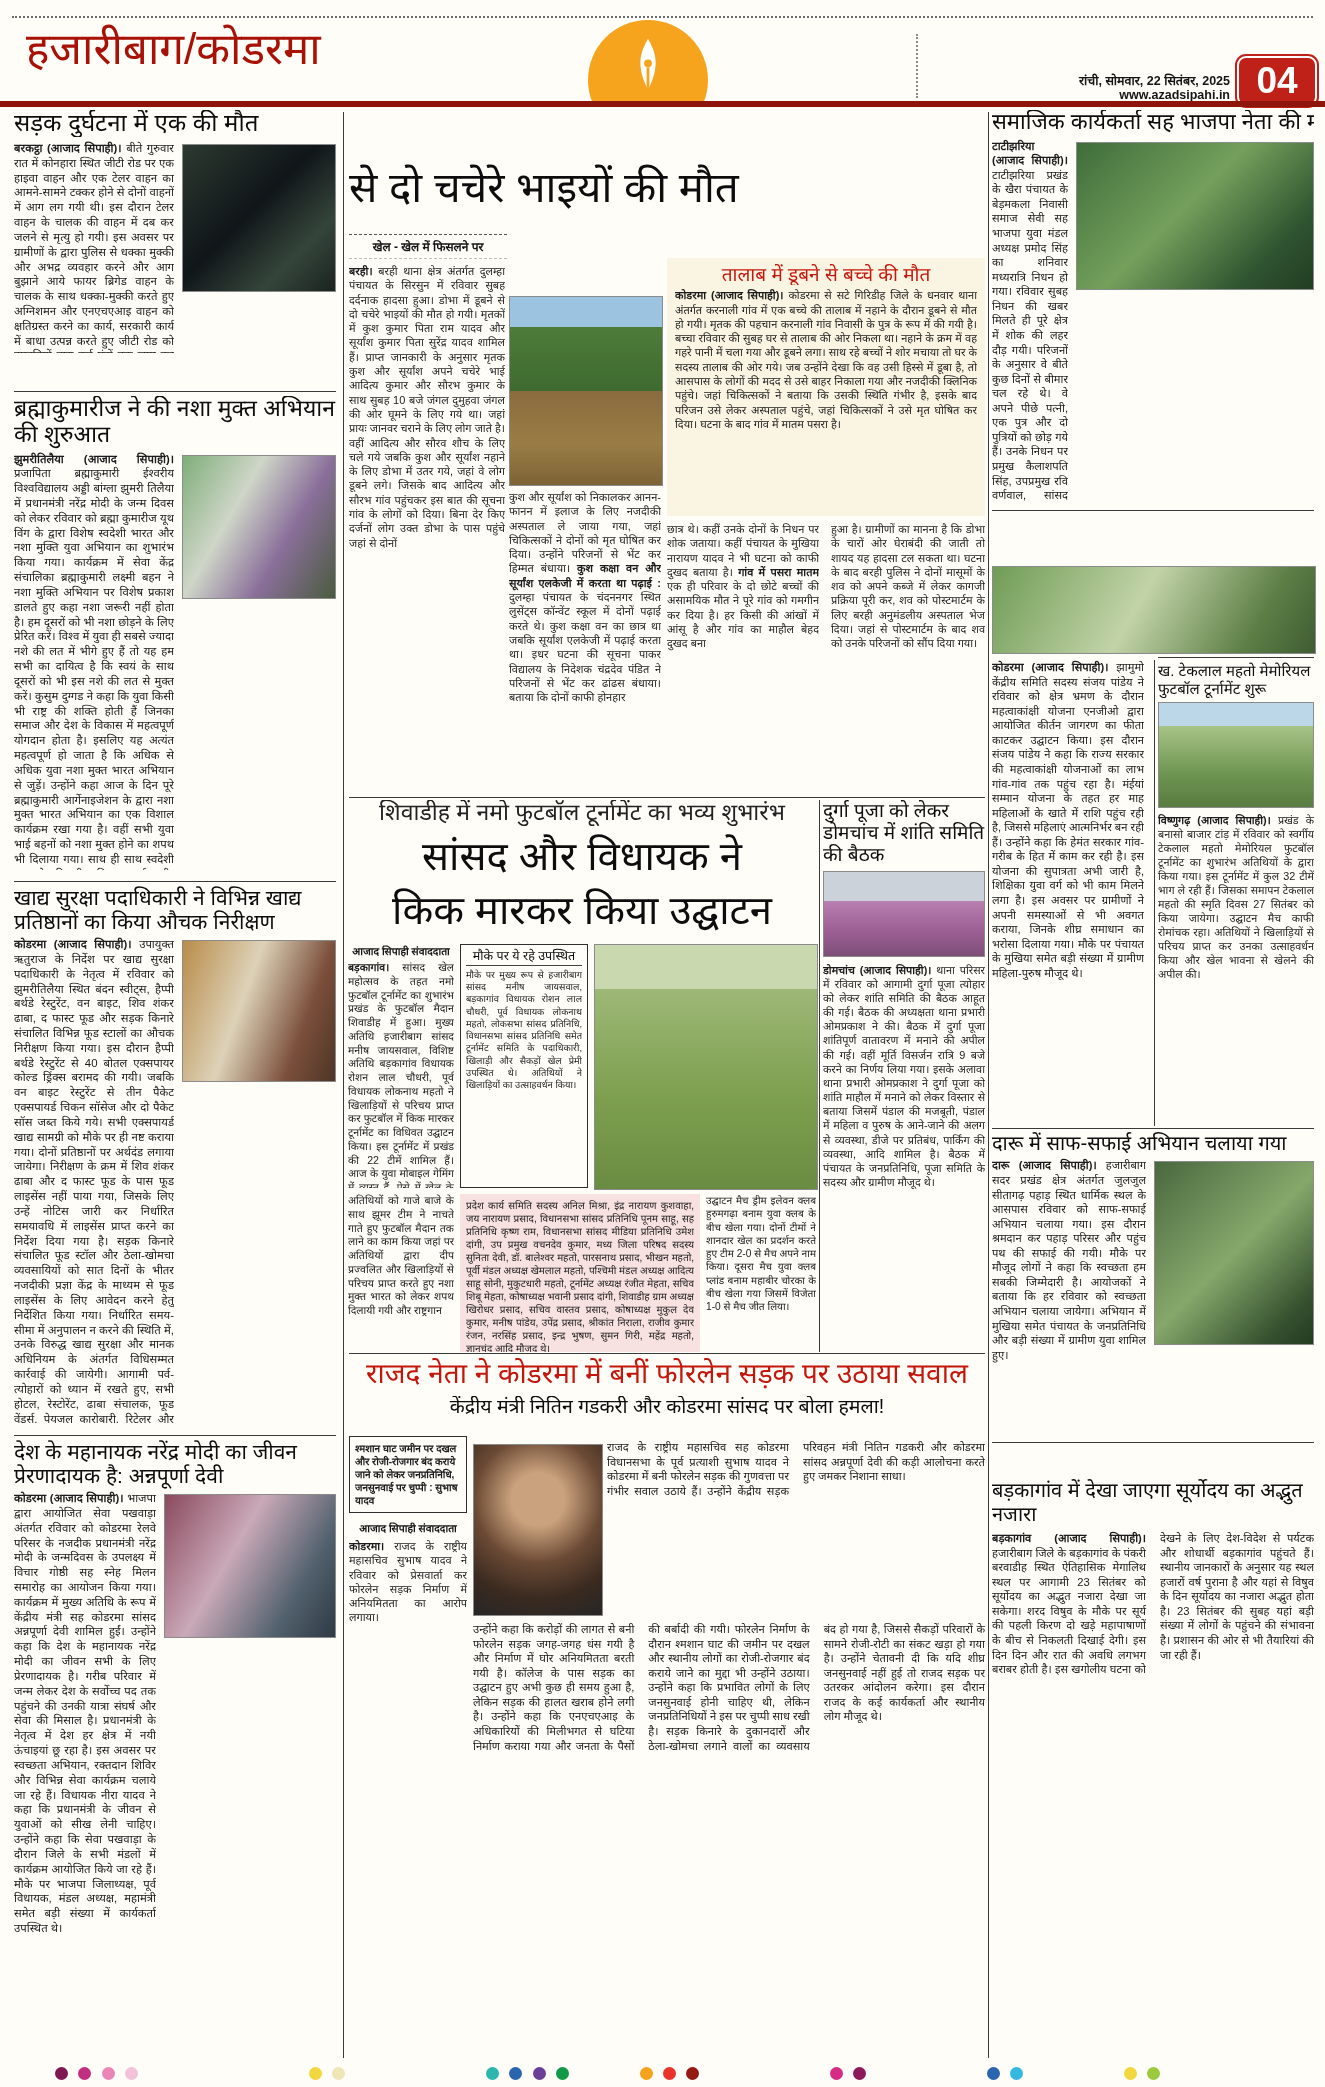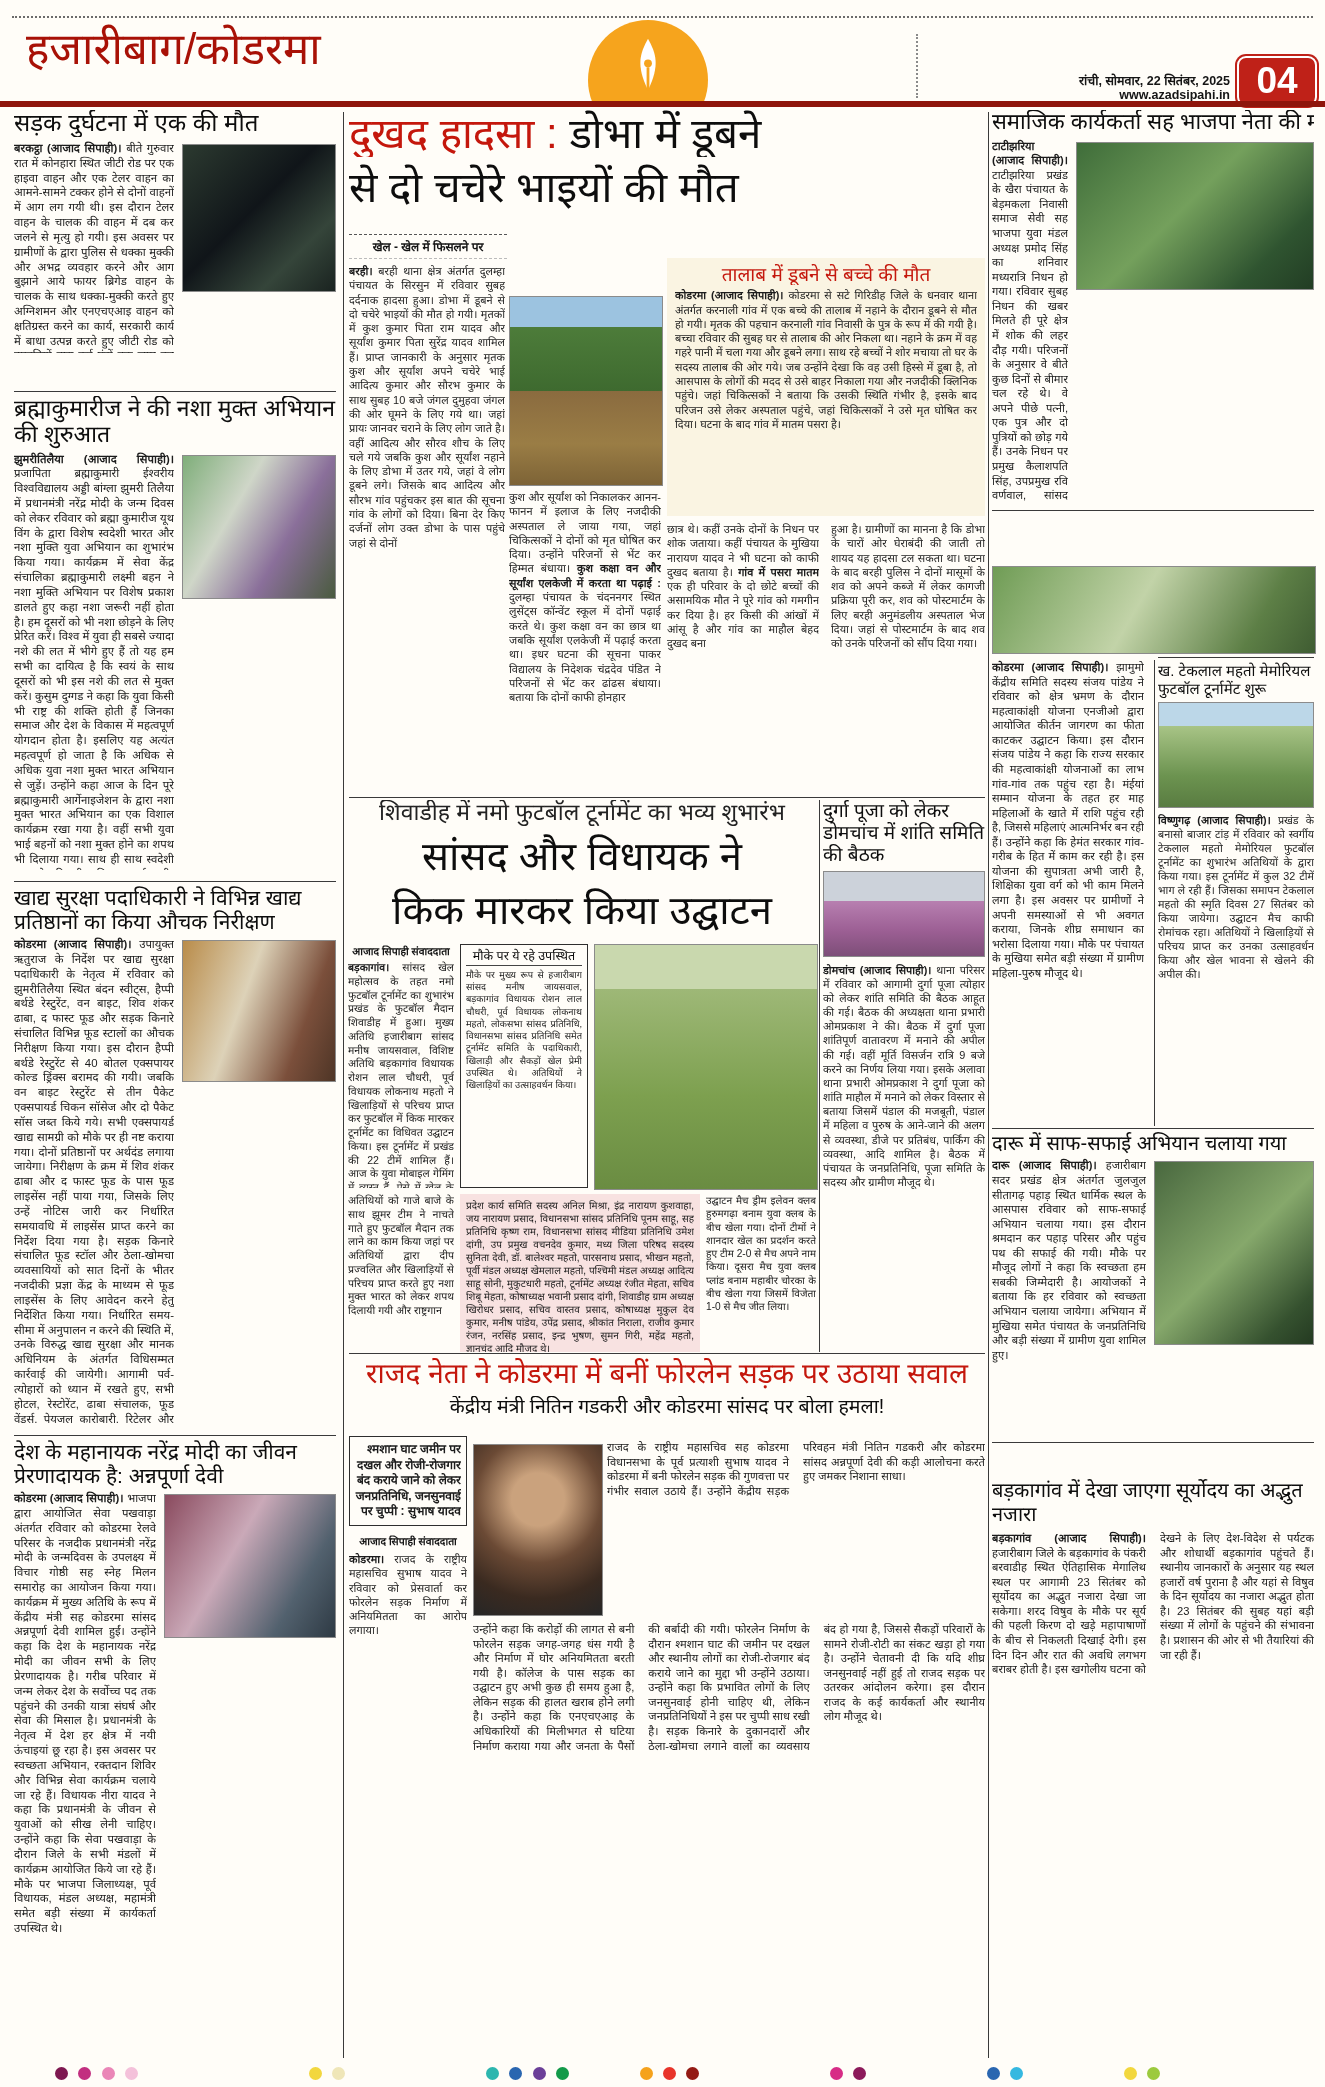--- a/index.html
+++ b/index.html
@@ -96,23 +96,20 @@
   <div class="abs" style="left:14px;top:1440px;width:322px;height:616px;overflow:hidden;">
     <div class="hl" style="font-size:21px;margin-bottom:4px;">देश के महानायक नरेंद्र मोदी का जीवन प्रेरणादायक है: अन्नपूर्णा देवी</div>
     <div class="ph fr" style="width:170px;height:142px;background:linear-gradient(120deg,#8a4a5e 0%,#caa9b8 40%,#52616e 75%,#2e3a44 100%);"></div>
     <p class="bt" style="height:552px;">
       <span class="dl">कोडरमा (आजाद सिपाही)।</span>
       <span>भाजपा द्वारा आयोजित सेवा पखवाड़ा अंतर्गत रविवार को कोडरमा रेलवे परिसर के नजदीक प्रधानमंत्री नरेंद्र मोदी के जन्मदिवस के उपलक्ष्य में विचार गोष्ठी सह स्नेह मिलन समारोह का आयोजन किया गया। कार्यक्रम में मुख्य अतिथि के रूप में केंद्रीय मंत्री सह कोडरमा सांसद अन्नपूर्णा देवी शामिल हुईं। उन्होंने कहा कि देश के महानायक नरेंद्र मोदी का जीवन सभी के लिए प्रेरणादायक है। गरीब परिवार में जन्म लेकर देश के सर्वोच्च पद तक पहुंचने की उनकी यात्रा संघर्ष और सेवा की मिसाल है। प्रधानमंत्री के नेतृत्व में देश हर क्षेत्र में नयी ऊंचाइयां छू रहा है। इस अवसर पर स्वच्छता अभियान, रक्तदान शिविर और विभिन्न सेवा कार्यक्रम चलाये जा रहे हैं। विधायक नीरा यादव ने कहा कि प्रधानमंत्री के जीवन से युवाओं को सीख लेनी चाहिए। उन्होंने कहा कि सेवा पखवाड़ा के दौरान जिले के सभी मंडलों में कार्यक्रम आयोजित किये जा रहे हैं। मौके पर भाजपा जिलाध्यक्ष, पूर्व विधायक, मंडल अध्यक्ष, महामंत्री समेत बड़ी संख्या में कार्यकर्ता उपस्थित थे।</span>
     </p>
   </div>
 
   <div class="abs" style="left:349px;top:110px;width:636px;height:686px;">
-    <div class="hl nw" style="font-size:42px;">
-      <span class="red">दुखद हादसा : </span><span>डोभा में डूबने</span>
-    </div>
     <div class="hl nw" style="position:absolute;left:0;top:54px;width:636px;font-size:42px;">से दो चचेरे भाइयों की मौत</div>
 
     <div class="abs lbl" style="left:0;top:124px;width:158px;">खेल - खेल में फिसलने पर</div>
 
     <p class="bt abs" style="left:0;top:154px;width:156px;height:530px;font-size:11px;">
       <span class="dl">बरही।</span>
       <span>बरही थाना क्षेत्र अंतर्गत दुलम्हा पंचायत के सिरसुन में रविवार सुबह दर्दनाक हादसा हुआ। डोभा में डूबने से दो चचेरे भाइयों की मौत हो गयी। मृतकों में कुश कुमार पिता राम यादव और सूर्यांश कुमार पिता सुरेंद्र यादव शामिल हैं। प्राप्त जानकारी के अनुसार मृतक कुश और सूर्यांश अपने चचेरे भाई आदित्य कुमार और सौरभ कुमार के साथ सुबह 10 बजे जंगल दुमुहवा जंगल की ओर घूमने के लिए गये था। जहां प्रायः जानवर चराने के लिए लोग जाते है। वहीं आदित्य और सौरव शौच के लिए चले गये जबकि कुश और सूर्यांश नहाने के लिए डोभा में उतर गये, जहां वे लोग डूबने लगे। जिसके बाद आदित्य और सौरभ गांव पहुंचकर इस बात की सूचना गांव के लोगों को दिया। बिना देर किए दर्जनों लोग उक्त डोभा के पास पहुंचे जहां से दोनों</span>
     </p>
 
     <div class="ph abs" style="left:160px;top:186px;width:152px;height:188px;background:linear-gradient(#9cc3e0 0%,#9cc3e0 16%,#4d7c3a 16%,#3e6a2f 50%,#8a6b3f 50%,#9a7d45 78%,#7d6336 100%);"></div>
@@ -176,21 +173,21 @@
       <span>थाना परिसर में रविवार को आगामी दुर्गा पूजा त्योहार को लेकर शांति समिति की बैठक आहूत की गई। बैठक की अध्यक्षता थाना प्रभारी ओमप्रकाश ने की। बैठक में दुर्गा पूजा शांतिपूर्ण वातावरण में मनाने की अपील की गई। वहीं मूर्ति विसर्जन रात्रि 9 बजे करने का निर्णय लिया गया। इसके अलावा थाना प्रभारी ओमप्रकाश ने दुर्गा पूजा को शांति माहौल में मनाने को लेकर विस्तार से बताया जिसमें पंडाल की मजबूती, पंडाल में महिला व पुरुष के आने-जाने की अलग से व्यवस्था, डीजे पर प्रतिबंध, पार्किंग की व्यवस्था, आदि शामिल है। बैठक में पंचायत के जनप्रतिनिधि, पूजा समिति के सदस्य और ग्रामीण मौजूद थे।</span>
     </p>
   </div>
 
   <div class="abs" style="left:349px;top:1358px;width:636px;height:700px;">
     <div class="hl red ctr nw" style="font-size:28px;">राजद नेता ने कोडरमा में बनीं फोरलेन सड़क पर उठाया सवाल</div>
     <div class="hl ctr nw" style="position:absolute;left:0;top:38px;width:636px;font-size:19.5px;">केंद्रीय मंत्री नितिन गडकरी और कोडरमा सांसद पर बोला हमला!</div>
 
     <div class="abs" style="left:0;top:78px;width:118px;height:620px;overflow:hidden;">
       <div class="box" style="padding:5px;">
-        <p class="bt" style="font-weight:700;font-size:12px;text-align:right;">श्मशान घाट जमीन पर दखल और रोजी-रोजगार बंद कराये जाने को लेकर जनप्रतिनिधि, जनसुनवाई पर चुप्पी : सुभाष यादव</p>
+        <p class="bt" style="font-weight:700;font-size:10px;text-align:left;">श्मशान घाट जमीन पर दखल और रोजी-रोजगार बंद कराये जाने को लेकर जनप्रतिनिधि, जनसुनवाई पर चुप्पी : सुभाष यादव</p>
       </div>
       <div class="byline" style="margin-top:8px;font-size:10.5px;">आजाद सिपाही संवाददाता</div>
       <p class="bt" style="margin-top:4px;font-size:11px;">
         <span class="dl">कोडरमा।</span>
         <span>राजद के राष्ट्रीय महासचिव सुभाष यादव ने रविवार को प्रेसवार्ता कर फोरलेन सड़क निर्माण में अनियमितता का आरोप लगाया।</span>
       </p>
     </div>
 
     <div class="ph abs" style="left:124px;top:86px;width:128px;height:170px;background:radial-gradient(circle at 50% 32%,#caa27d 0%,#caa27d 20%,#6b4a35 48%,#3a2a20 75%,#262626 100%);"></div>
 

